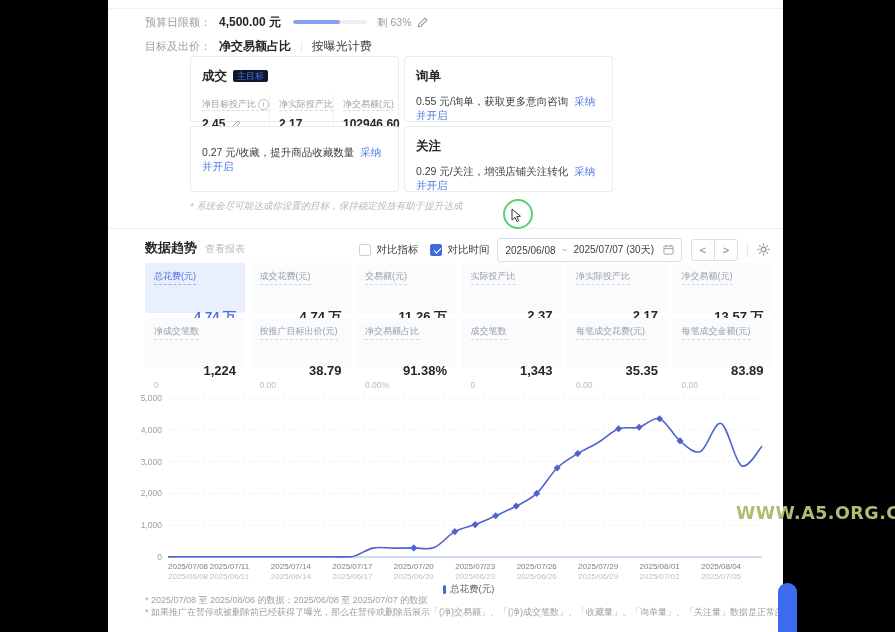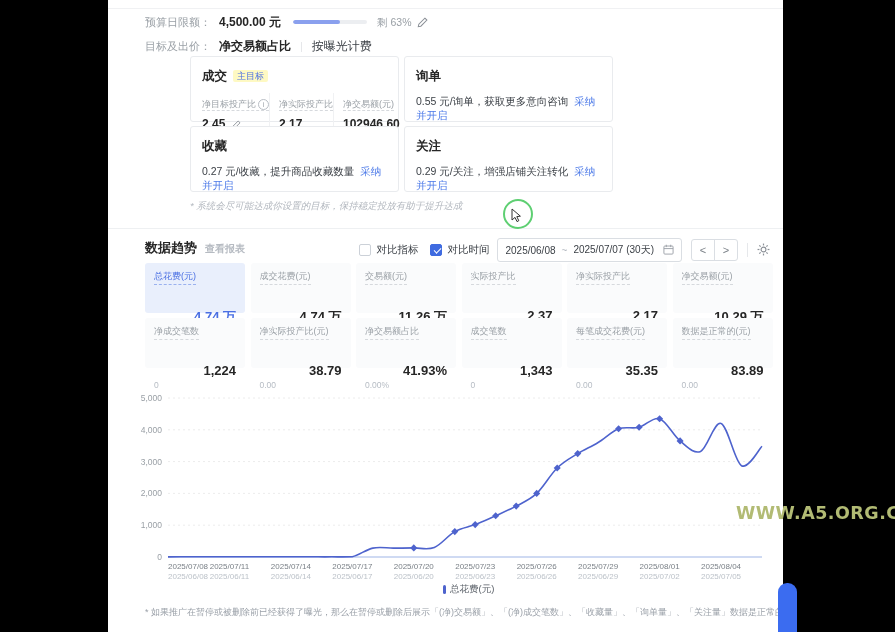--- a/index.html
+++ b/index.html
@@ -30,37 +30,37 @@
   .pct{color:#9aa0a6;font-size:10.5px;}
   .pen{display:inline-block;vertical-align:-2px;margin-left:6px;}
   .bid-row{top:38px;}
   .bid-tab1{font-size:12px;font-weight:bold;color:#262626;margin-left:8px;cursor:pointer;}
   .bid-sep{color:#e3e5e8;margin:0 9px;}
   .bid-tab2{font-size:12px;color:#3a3f45;cursor:pointer;}
   
   .goal-grid{position:absolute;left:52px;top:56px;width:424px;}
   .gcard{position:absolute;width:209px;height:66px;border:1px solid #e9ebee;border-radius:3px;background:#fff;box-sizing:border-box;padding:9px 11px;}
   .gtitle{font-size:12.5px;font-weight:bold;color:#262626;margin-top:14px;}
-  .gbadge{font-size:9px;color:#4a6fe3;background:#fef9c3;border-radius:2px;padding:1px 4px;margin-left:6px;vertical-align:1px;}
+  .gbadge{font-size:9px;color:#4a6fe3;background:#0f172a;border-radius:2px;padding:1px 4px;margin-left:6px;vertical-align:1px;}
   .gmetrics{display:flex;margin-top:8px;}
   .gcol{flex:1;border-left:1px solid #f0f1f3;padding-left:9px;}
   .gcol:first-child{border-left:none;padding-left:0;}
   .glabel{font-size:9px;color:#9aa0a6;border-bottom:1px dashed #d6d9dd;padding-bottom:1px;white-space:nowrap;}
   .ginfo{display:inline-block;width:9px;height:9px;line-height:9px;border:1px solid #b9bec5;border-radius:50%;font-size:7px;color:#9aa0a6;text-align:center;margin-left:2px;vertical-align:0;}
   .gvalue{display:block;font-size:12px;font-weight:bold;color:#262626;margin-top:6px;}
   .gdesc{font-size:10.5px;color:#3a3f45;margin-top:10px;}
   .glink{color:#4a78e8;cursor:pointer;margin-left:6px;}
   .goal-note{position:absolute;left:52px;top:200px;font-size:9.5px;color:#b3b8bf;font-style:italic;}
   
   .ring{position:absolute;left:503px;top:199px;width:26px;height:26px;border:2px solid #5ecf72;border-radius:50%;z-index:10;}
   .cursor{position:absolute;left:511px;top:208px;z-index:11;}
   
   .sectline{position:absolute;left:108px;top:228px;width:675px;height:1px;background:#eef0f2;z-index:3;}
   .trend-title{position:absolute;left:7px;top:239px;font-size:13px;font-weight:bold;color:#262626;}
-  .report-link{font-size:10px;font-weight:bold;color:#b6bbc2;margin-left:8px;cursor:pointer;}
+  .report-link{font-size:10px;font-weight:normal;color:#b6bbc2;margin-left:8px;cursor:pointer;}
   .trend-ctrl{position:absolute;right:13px;top:238px;display:flex;align-items:center;font-size:10.5px;color:#3a3f45;}
   .cb{position:relative;display:inline-block;width:12px;height:12px;border:1px solid #ccd1d8;border-radius:2px;background:#fff;box-sizing:border-box;margin-right:5px;cursor:pointer;}
   .cb.on{background:#3f6be0;border-color:#3f6be0;}
   .cb.on::after{content:"";position:absolute;left:2.5px;top:2.5px;width:5.5px;height:2.6px;border-left:1.4px solid #fff;border-bottom:1.4px solid #fff;transform:rotate(-45deg);}
   .ctrl-gap{width:12px;}
   .dateinput{display:flex;align-items:center;border:1px solid #dadee3;border-radius:3px;height:22px;padding:0 7px;margin-left:8px;font-size:10px;color:#3a3f45;cursor:pointer;}
   .dr-sep{color:#b6bbc2;margin:0 6px;}
   .cal{margin-left:9px;}
   .navbtns{display:flex;margin-left:9px;border:1px solid #dadee3;border-radius:3px;height:22px;box-sizing:border-box;}
   .navbtn{width:22px;text-align:center;line-height:20px;font-size:11px;color:#7a8087;cursor:pointer;}
@@ -116,21 +116,20 @@
                   </svg></span></b></div>
             <div class="gcol"><span class="glabel">净实际投产比</span><b class="gvalue">2.17</b></div>
             <div class="gcol"><span class="glabel">净交易额(元)</span><b class="gvalue">102946.60</b></div>
           </div>
         </div>
         <div class="gcard" style="left: 214px; top: 0px;">
           <div><span class="gtitle">询单</span></div>
           <div class="gdesc">0.55 元/询单，获取更多意向咨询<span class="glink">采纳并开启</span></div>
         </div>
         <div class="gcard" style="left: 0px; top: 70px;">
-          <div><span class="gtitle">收藏</span></div>
           <div class="gdesc">0.27 元/收藏，提升商品收藏数量<span class="glink">采纳并开启</span></div>
         </div>
         <div class="gcard" style="left: 214px; top: 70px;">
           <div><span class="gtitle">关注</span></div>
           <div class="gdesc">0.29 元/关注，增强店铺关注转化<span class="glink">采纳并开启</span></div>
         </div>
       </div>
 
     <div class="goal-note">* 系统会尽可能达成你设置的目标，保持稳定投放有助于提升达成</div>
 
@@ -174,27 +173,27 @@
             </g>
           </svg></span>
     </div>
 
     <div class="stats" id="stats">
         <div class="tile sel" style="left: 0px; top: 0px;"><span class="tlabel">总花费(元)</span><b class="tvalue">4.74 万</b><span class="tsub">0.00</span></div>
         <div class="tile" style="left: 105.5px; top: 0px;"><span class="tlabel">成交花费(元)</span><b class="tvalue">4.74 万</b><span class="tsub">0.00</span></div>
         <div class="tile" style="left: 211px; top: 0px;"><span class="tlabel">交易额(元)</span><b class="tvalue">11.26 万</b><span class="tsub">0.00</span></div>
         <div class="tile" style="left: 316.5px; top: 0px;"><span class="tlabel">实际投产比</span><b class="tvalue">2.37</b><span class="tsub">0.00</span></div>
         <div class="tile" style="left: 422px; top: 0px;"><span class="tlabel">净实际投产比</span><b class="tvalue">2.17</b><span class="tsub">0.00</span></div>
-        <div class="tile" style="left: 527.5px; top: 0px;"><span class="tlabel">净交易额(元)</span><b class="tvalue">10.29 万</b><span class="tsub">0.00</span></div>
+        <div class="tile" style="left: 527.5px; top: 0px;"><span class="tlabel">净交易额(元)</span><b class="tvalue">13.57 万</b><span class="tsub">0.00</span></div>
         <div class="tile" style="left: 0px; top: 55px;"><span class="tlabel">净成交笔数</span><b class="tvalue">1,224</b><span class="tsub">0</span></div>
-        <div class="tile" style="left: 105.5px; top: 55px;"><span class="tlabel">净实际投产比(元)</span><b class="tvalue">38.79</b><span class="tsub">0.00</span></div>
-        <div class="tile" style="left: 211px; top: 55px;"><span class="tlabel">净交易额占比</span><b class="tvalue">41.93%</b><span class="tsub">0.00%</span></div>
+        <div class="tile" style="left: 105.5px; top: 55px;"><span class="tlabel">按推广目标出价(元)</span><b class="tvalue">38.79</b><span class="tsub">0.00</span></div>
+        <div class="tile" style="left: 211px; top: 55px;"><span class="tlabel">净交易额占比</span><b class="tvalue">91.38%</b><span class="tsub">0.00%</span></div>
         <div class="tile" style="left: 316.5px; top: 55px;"><span class="tlabel">成交笔数</span><b class="tvalue">1,343</b><span class="tsub">0</span></div>
         <div class="tile" style="left: 422px; top: 55px;"><span class="tlabel">每笔成交花费(元)</span><b class="tvalue">35.35</b><span class="tsub">0.00</span></div>
-        <div class="tile" style="left: 527.5px; top: 55px;"><span class="tlabel">数据是正常的(元)</span><b class="tvalue">83.89</b><span class="tsub">0.00</span></div>
+        <div class="tile" style="left: 527.5px; top: 55px;"><span class="tlabel">每笔成交金额(元)</span><b class="tvalue">83.89</b><span class="tsub">0.00</span></div>
       </div>
 
     <div class="chart-wrap">
       <svg id="chart" width="645" height="205" viewBox="0 0 645 205">
           <line x1="30" y1="169" x2="624" y2="169" stroke="#e3e8f2" stroke-width="1"></line>
           <text x="24" y="172" text-anchor="end" font-size="8.5" fill="#9aa0a6">0</text>
           <line x1="30" y1="137.2" x2="624" y2="137.2" stroke="#ececec" stroke-width="1" stroke-dasharray="2,3"></line>
           <text x="24" y="140.2" text-anchor="end" font-size="8.5" fill="#9aa0a6">1,000</text>
           <line x1="30" y1="105.4" x2="624" y2="105.4" stroke="#ececec" stroke-width="1" stroke-dasharray="2,3"></line>
           <text x="24" y="108.4" text-anchor="end" font-size="8.5" fill="#9aa0a6">2,000</text>
@@ -239,20 +238,21 @@
           <text x="583.0344827586207" y="181" text-anchor="middle" font-size="8" fill="#7a8087">2025/08/04</text>
           <text x="583.0344827586207" y="191" text-anchor="middle" font-size="8" fill="#bcc2c9">2025/07/05</text>
         </svg>
     </div>
 
     <div class="legend">
       <span class="legend-chip"></span>
       <span id="legend-text">总花费(元)</span>
     </div>
 
+    <div class="foot" id="foot1" style="top:594px;">* 2025/07/08 至 2025/08/06 的数据；2025/06/08 至 2025/07/07 的数据</div>
     <div class="foot" id="foot2" style="top:606px;">* 如果推广在暂停或被删除前已经获得了曝光，那么在暂停或删除后展示「(净)交易额」、「(净)成交笔数」、「收藏量」、「询单量」、「关注量」数据是正常的</div>
   </div>
 
   <div class="ring"></div>
   <div class="cursor">
     <svg width="11" height="15" viewBox="0 0 11 15">
         <path d="M1 1 L1 12 L4 9.4 L6 13.6 L7.8 12.7 L5.8 8.6 L9.4 8.2 Z" fill="#fff" stroke="#333" stroke-width="1"></path>
       </svg>
   </div>
 

